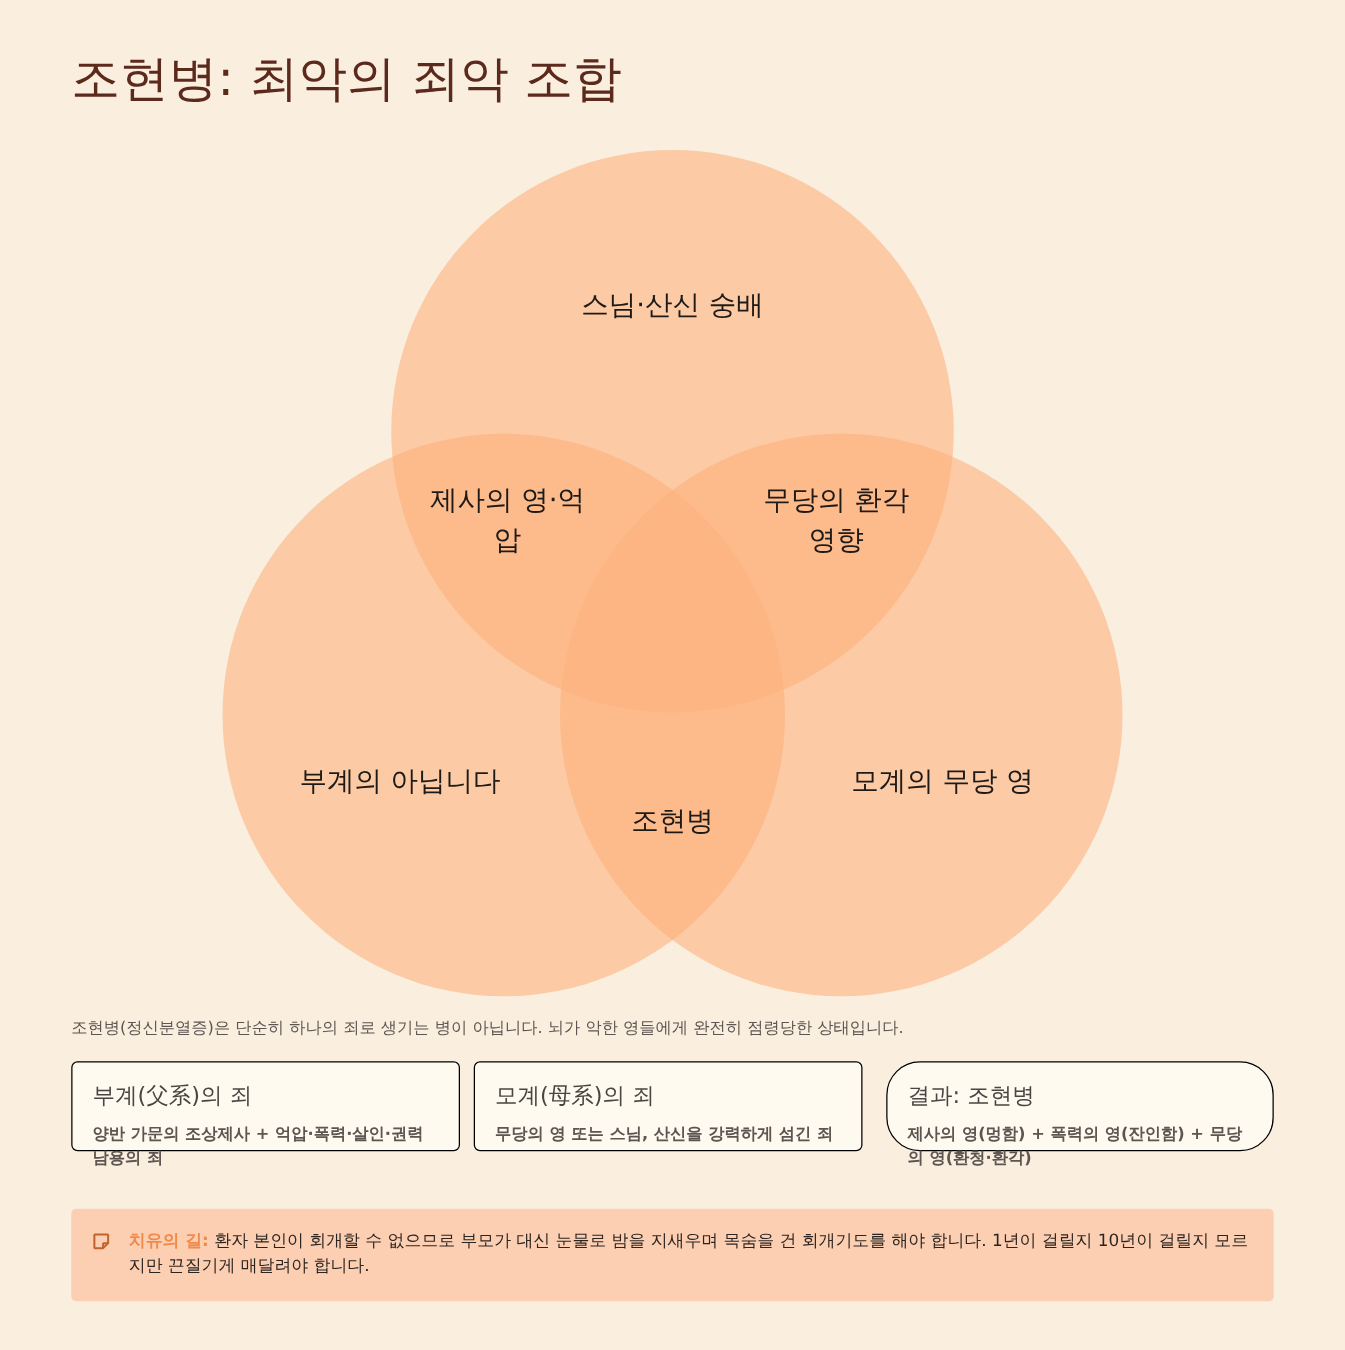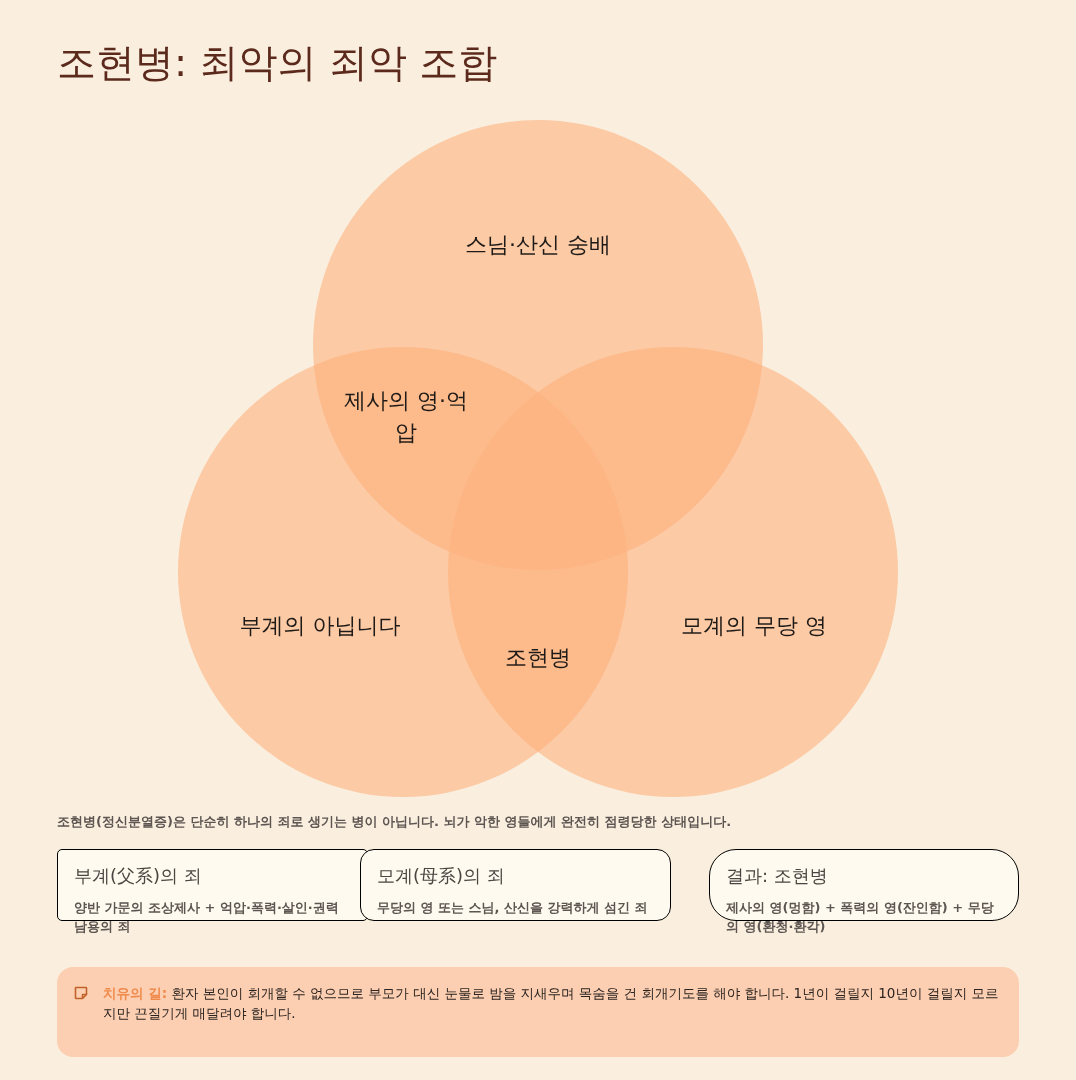--- a/index.html
+++ b/index.html
@@ -16,32 +16,32 @@
   }
   .venn { position: absolute; left: 0; top: 0; width: 1064px; height: 810px; }
   .venn svg { position: absolute; left: 0; top: 0; }
   .vlabel {
     position: absolute; color: #1e1a17; font-size: 22px;
     text-align: center; line-height: 32px; transform: translate(-50%, -50%);
     white-space: normal;
   }
   .desc {
     position: absolute; left: 57px; top: 813px;
-    font-size: 13px; color: #5d5551; font-weight: bold;
+    font-size: 13px; color: #5d5551;
   }
   .card {
     position: absolute; top: 849px; height: 72px;
     background: #fefaef; border: 1px solid #000000; border-radius: 5px;
     box-sizing: border-box; padding: 14px 16px;
   }
   .card-title { font-size: 18px; color: #4b4542; margin-bottom: 10px; }
   .card-body { font-size: 13px; color: #5d5551; line-height: 19px; font-weight: bold; }
   .note {
-    position: absolute; left: 57px; top: 967px; width: 962px; height: 90px;
-    background: #fdcfb2; border-radius: 16px; box-sizing: border-box;
+    position: absolute; left: 57px; top: 967px; width: 962px; height: 74px;
+    background: #fdcfb2; border-radius: 4px; box-sizing: border-box;
     padding: 16px 20px 0 46px; font-size: 13.5px; color: #2b2420; line-height: 20px;
   }
   .note-icon { position: absolute; left: 17px; top: 19px; width: 14px; height: 14px; }
   .note-label { color: #f08a4a; font-weight: bold; }
 </style>
 </head>
 <body>
 
 <h1 class="title">조현병: 최악의 죄악 조합</h1>
 
@@ -49,30 +49,31 @@
   <svg width="1076" height="810" viewBox="0 0 1076 810">
     <circle cx="538" cy="345" r="225" fill="#fdb17d" fill-opacity="0.6"></circle>
     <circle cx="403" cy="572" r="225" fill="#fdb17d" fill-opacity="0.6"></circle>
     <circle cx="673" cy="572" r="225" fill="#fdb17d" fill-opacity="0.6"></circle>
   </svg>
 
   <div class="vlabel" style="left:538px; top:245px; width:220px;">스님·산신 숭배</div>
   <div class="vlabel" style="left:320px; top:626px; width:220px;">부계의 아닙니다</div>
   <div class="vlabel" style="left:754px; top:626px; width:220px;">모계의 무당 영</div>
   <div class="vlabel" style="left:406px; top:417px; width:140px;text-align:center;">제사의 영·억압</div>
+  <div class="vlabel" style="left:669px; top:417px; width:140px;">무당의 환각 영향</div>
   <div class="vlabel" style="left:538px; top:658px; width:120px;">조현병</div>
 </div>
 
 <div class="desc">조현병(정신분열증)은 단순히 하나의 죄로 생기는 병이 아닙니다. 뇌가 악한 영들에게 완전히 점령당한 상태입니다.</div>
 
 <div class="card" style="left:57px; width:311px;">
   <div class="card-title">부계(父系)의 죄</div>
   <div class="card-body">양반 가문의 조상제사 + 억압·폭력·살인·권력남용의 죄</div>
 </div>
-<div class="card" style="left:360px; width:311px;border-radius:14px;">
+<div class="card" style="left:379px; width:311px;">
   <div class="card-title">모계(母系)의 죄</div>
   <div class="card-body">무당의 영 또는 스님, 산신을 강력하게 섬긴 죄</div>
 </div>
 <div class="card" style="left:709px; width:310px;border-radius:27px;">
   <div class="card-title">결과: 조현병</div>
   <div class="card-body">제사의 영(멍함) + 폭력의 영(잔인함) + 무당의 영(환청·환각)</div>
 </div>
 
 <div class="note">
   <svg class="note-icon" viewBox="0 0 14 14">

